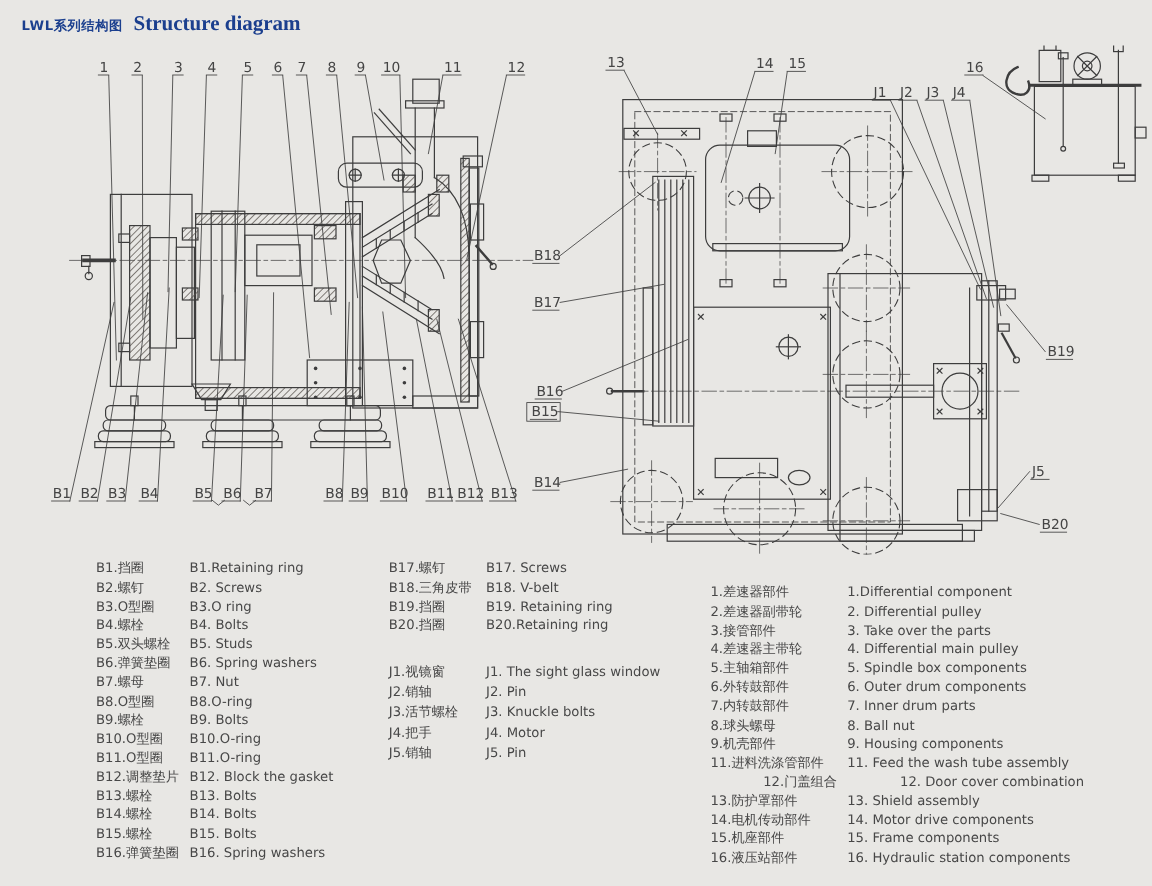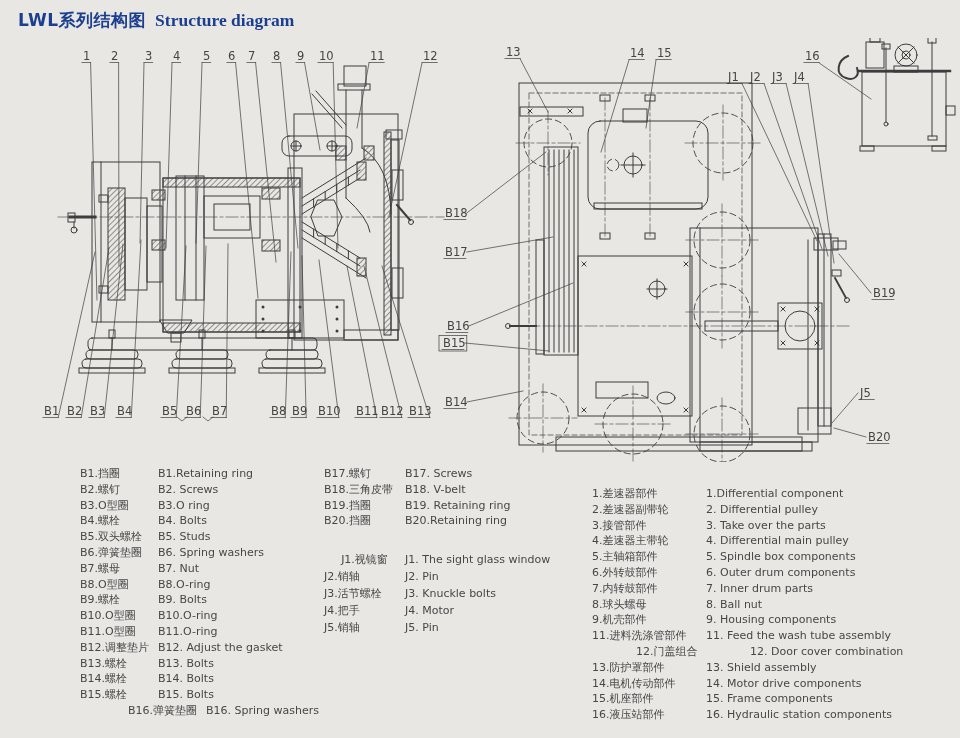--- a/index.html
+++ b/index.html
@@ -2,21 +2,21 @@
 <html><head>
 <meta charset="utf-8">
 <style>
   html,body{margin:0;padding:0}
   body{
     width:960px;height:738px;position:relative;overflow:hidden;
     background:#e8e7e4;
     font-family:"DejaVu Sans","Liberation Sans",sans-serif;
   }
   .title{position:absolute;left:18px;top:9px;color:#1b3f8e;white-space:nowrap}
-  .t-cn{font-weight:bold;font-size:17px;letter-spacing:.5px}
+  .t-cn{font-weight:bold;font-size:11px;letter-spacing:.5px}
   .t-en{font-weight:bold;font-size:17.5px;margin-left:9px;
         font-family:"Liberation Serif","DejaVu Serif",serif}
   #diagram{position:absolute;left:0;top:38px}
   #diagram .view{stroke:#3d3d3d;fill:none;stroke-width:1;stroke-linecap:square;stroke-linejoin:miter}
   #diagram .hatch{fill:url(#hatch)}
   #diagram .dash{stroke-dasharray:6 4;stroke-width:.9}
   #diagram .fdash{stroke-dasharray:5 3;stroke-width:.7}
   #diagram .cl{stroke-dasharray:12 3 3 3;stroke-width:.6}
   #diagram .leader{stroke-width:.7}
   #diagram .thick{stroke-width:2.4}
@@ -482,36 +482,36 @@
     <div class="lrow">
       <span class="cn" style="width: 78px;">B10.O型圈</span>
       <span class="en">B10.O-ring</span>
     </div>
     <div class="lrow">
       <span class="cn" style="width: 78px;">B11.O型圈</span>
       <span class="en">B11.O-ring</span>
     </div>
     <div class="lrow">
       <span class="cn" style="width: 78px;">B12.调整垫片</span>
-      <span class="en">B12. Adjust the gasket</span>
+      <span class="en">B12. Block the gasket</span>
     </div>
     <div class="lrow">
       <span class="cn" style="width: 78px;">B13.螺栓</span>
       <span class="en">B13. Bolts</span>
     </div>
     <div class="lrow">
       <span class="cn" style="width: 78px;">B14.螺栓</span>
       <span class="en">B14. Bolts</span>
     </div>
     <div class="lrow">
       <span class="cn" style="width: 78px;">B15.螺栓</span>
       <span class="en">B15. Bolts</span>
     </div>
     <div class="lrow">
-      <span class="cn" style="width: 78px; margin-left: 48px;">B16.弹簧垫圈</span>
+      <span class="cn" style="width: 78px;">B16.弹簧垫圈</span>
       <span class="en">B16. Spring washers</span>
     </div>
   </div>
 <div class="lcol" id="legend-col2b" style="left:324px;top:466px;line-height:15.8px">
     <div class="lrow">
       <span class="cn" style="width: 81px;">B17.螺钉</span>
       <span class="en">B17. Screws</span>
     </div>
     <div class="lrow">
       <span class="cn" style="width: 81px;">B18.三角皮带</span>
@@ -521,21 +521,21 @@
       <span class="cn" style="width: 81px;">B19.挡圈</span>
       <span class="en">B19. Retaining ring</span>
     </div>
     <div class="lrow">
       <span class="cn" style="width: 81px;">B20.挡圈</span>
       <span class="en">B20.Retaining ring</span>
     </div>
   </div>
 <div class="lcol" id="legend-col2j" style="left:324px;top:551px;line-height:17px">
     <div class="lrow">
-      <span class="cn" style="width: 81px; text-align: center;">J1.视镜窗</span>
+      <span class="cn" style="width: 81px;">J1.视镜窗</span>
       <span class="en">J1. The sight glass window</span>
     </div>
     <div class="lrow">
       <span class="cn" style="width: 81px;">J2.销轴</span>
       <span class="en">J2. Pin</span>
     </div>
     <div class="lrow">
       <span class="cn" style="width: 81px;">J3.活节螺栓</span>
       <span class="en">J3. Knuckle bolts</span>
     </div>

